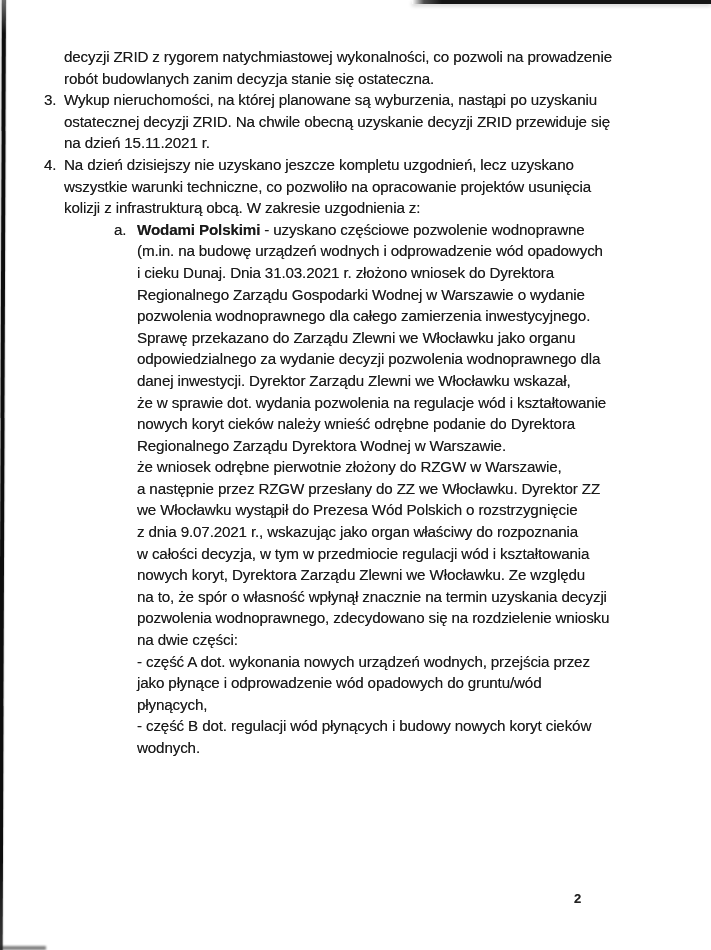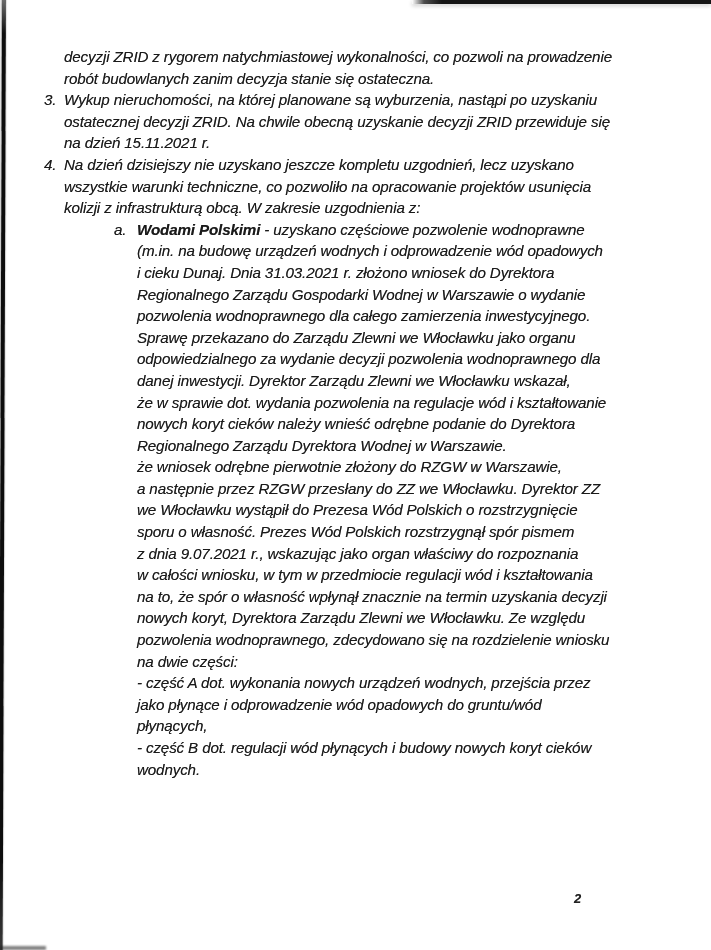--- a/index.html
+++ b/index.html
@@ -5,21 +5,20 @@
   html, body { margin: 0; padding: 0; }
   body { background: #888; }
   .page {
     position: relative;
     width: 711px;
     height: 950px;
     margin: 0 auto;
     background: #ffffff;
     overflow: hidden;
     font-family: "Liberation Sans", sans-serif;
-    font-style: italic;
   }
   
   .edge-top {
     position: absolute;
     top: 0; left: 412px; right: 0;
     height: 4px;
     background: linear-gradient(to right, rgba(18,18,18,0) 0%, rgba(18,18,18,0.75) 4%, #141414 10%);
     box-shadow: 0 2px 4px rgba(0,0,0,0.20);
   }
   .edge-left {
@@ -117,25 +116,24 @@
           <div class="line">pozwolenia wodnoprawnego dla całego zamierzenia inwestycyjnego.</div>
           <div class="line">Sprawę przekazano do Zarządu Zlewni we Włocławku jako organu</div>
           <div class="line">odpowiedzialnego za wydanie decyzji pozwolenia wodnoprawnego dla</div>
           <div class="line">danej inwestycji. Dyrektor Zarządu Zlewni we Włocławku wskazał,</div>
           <div class="line">że w sprawie dot. wydania pozwolenia na regulacje wód i kształtowanie</div>
           <div class="line">nowych koryt cieków należy wnieść odrębne podanie do Dyrektora</div>
           <div class="line">Regionalnego Zarządu Dyrektora Wodnej w Warszawie.</div>
           <div class="line">że wniosek odrębne pierwotnie złożony do RZGW w Warszawie,</div>
           <div class="line">a następnie przez RZGW przesłany do ZZ we Włocławku. Dyrektor ZZ</div>
           <div class="line">we Włocławku wystąpił do Prezesa Wód Polskich o rozstrzygnięcie</div>
-          <div class="line">sporu o własność. Prezes Wód Polskich rozstrzygnął spór pismem</div>
           <div class="line">z dnia 9.07.2021 r., wskazując jako organ właściwy do rozpoznania</div>
-          <div class="line">w całości wniosku, w tym w przedmiocie regulacji wód i kształtowania</div>
+          <div class="line">w całości decyzja, w tym w przedmiocie regulacji wód i kształtowania</div>
+          <div class="line">nowych koryt, Dyrektora Zarządu Zlewni we Włocławku. Ze względu</div>
           <div class="line">na to, że spór o własność wpłynął znacznie na termin uzyskania decyzji</div>
-          <div class="line">nowych koryt, Dyrektora Zarządu Zlewni we Włocławku. Ze względu</div>
           <div class="line">pozwolenia wodnoprawnego, zdecydowano się na rozdzielenie wniosku</div>
           <div class="line">na dwie części:</div>
           <div class="line">- część A dot. wykonania nowych urządzeń wodnych, przejścia przez</div>
           <div class="line">jako płynące i odprowadzenie wód opadowych do gruntu/wód</div>
           <div class="line">płynących,</div>
           <div class="line">- część B dot. regulacji wód płynących i budowy nowych koryt cieków</div>
           <div class="line">wodnych.</div>
         </div>
     </div>
 

